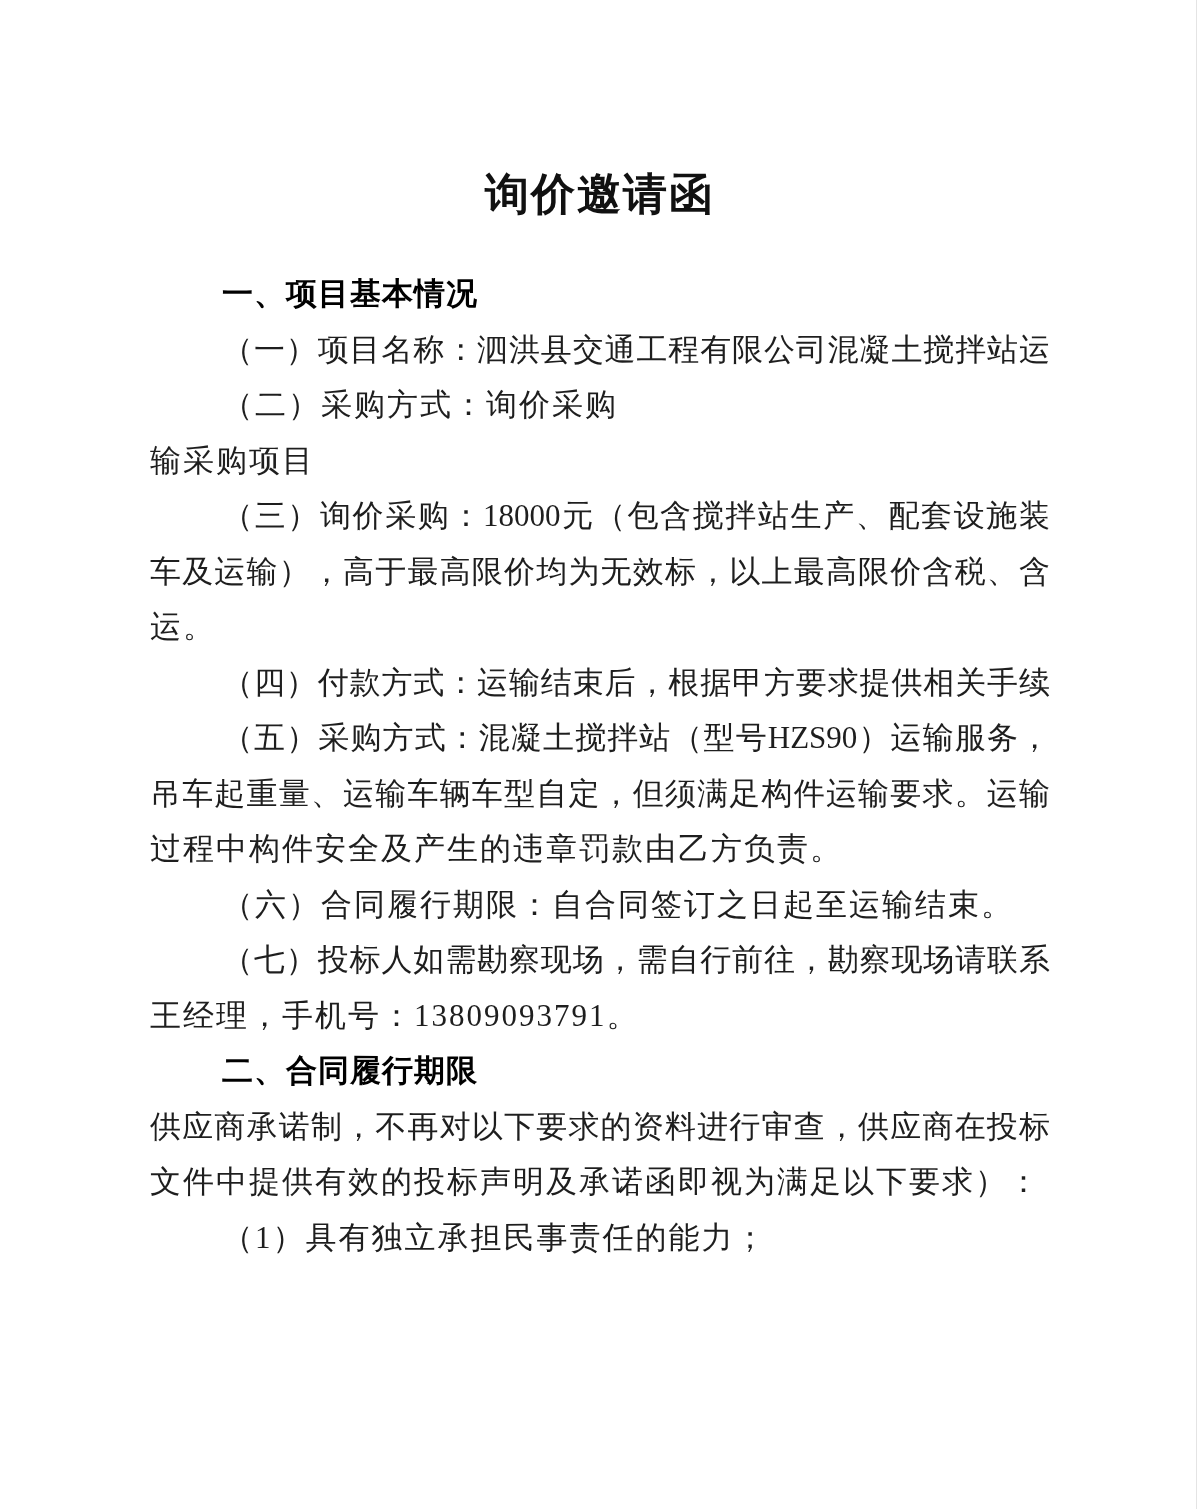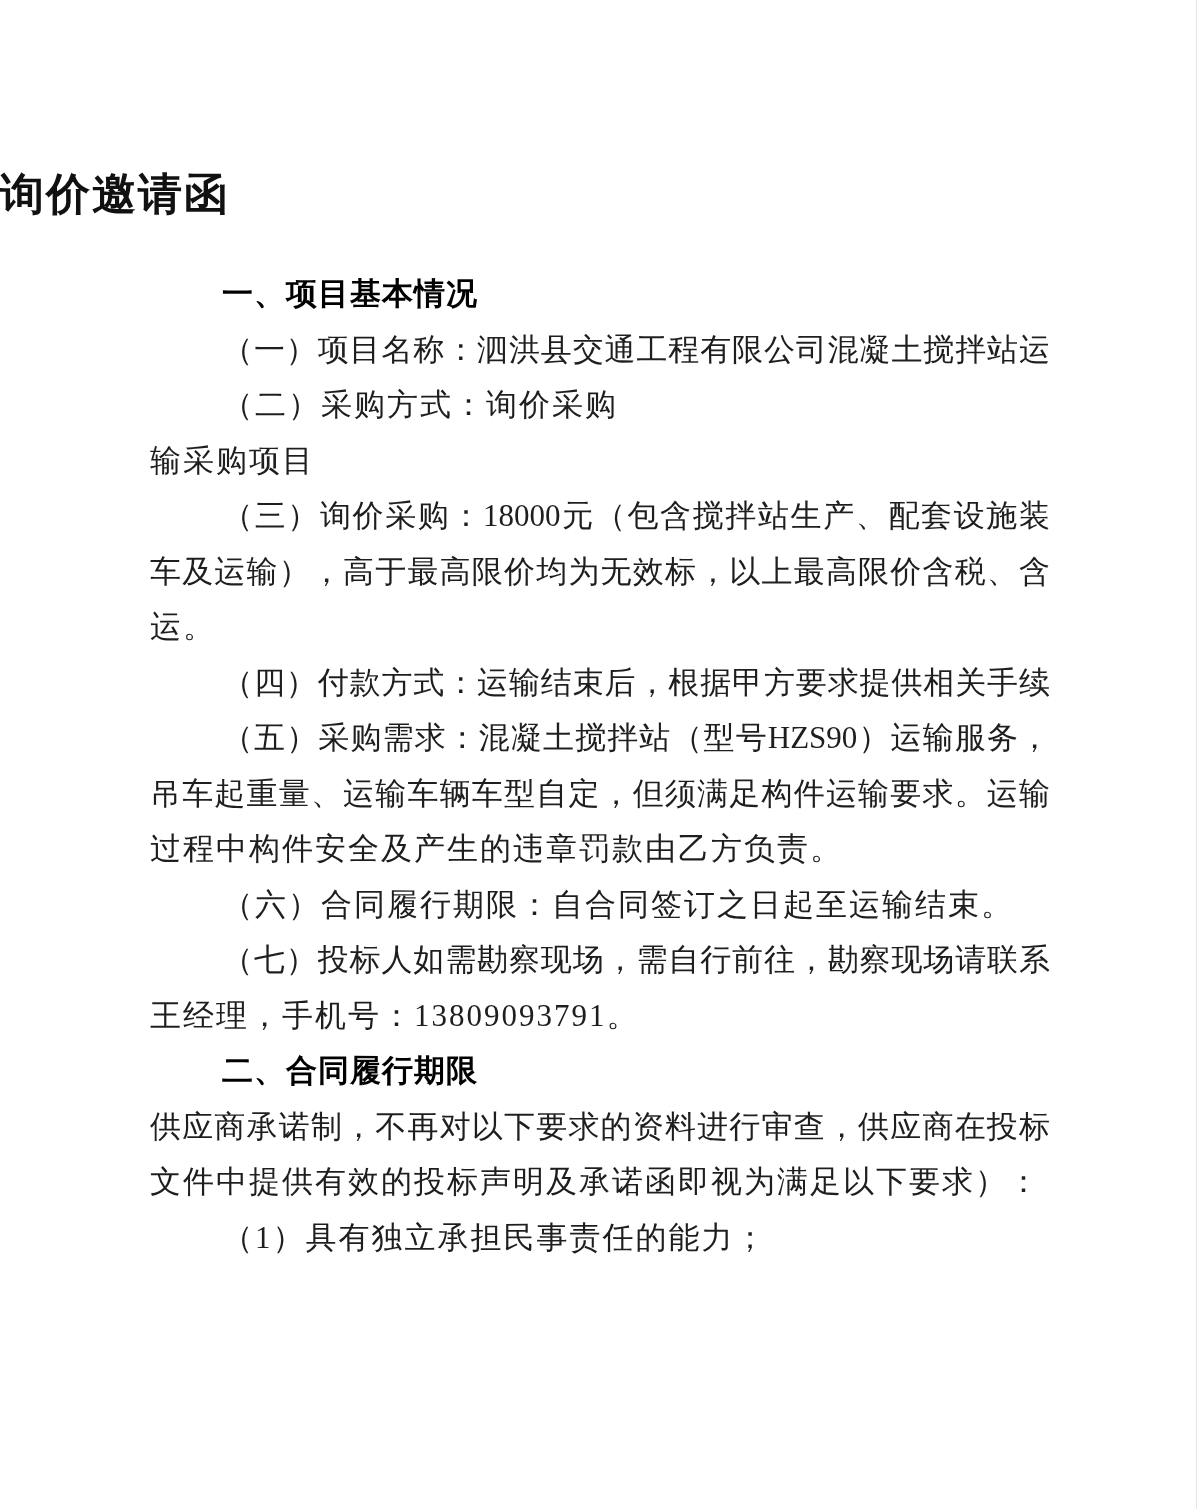--- a/index.html
+++ b/index.html
@@ -25,21 +25,21 @@
     height: 100%;
     background: #e4e4e4;
   }
   .doc-title {
     position: absolute;
     top: 121px;
     left: 0;
     width: 100%;
     height: 60px;
     line-height: 60px;
-    text-align: left;
+    text-align: center;
     font-size: 44px;
     font-weight: bold;
     letter-spacing: 2px;
     color: #111111;
     margin-top: 44px;
   }
   .doc-body {
     position: absolute;
     left: 150px;
     top: 266px;
@@ -80,21 +80,21 @@
   <h1 class="doc-title">询价邀请函</h1>
   <div class="doc-body" id="doc-body">
       <div class="line heading">一、项目基本情况</div>
       <div class="line first j">（一）项目名称：泗洪县交通工程有限公司混凝土搅拌站运</div>
       <div class="line first">（二）采购方式：询价采购</div>
       <div class="line">输采购项目</div>
       <div class="line first j">（三）询价采购：18000元（包含搅拌站生产、配套设施装</div>
       <div class="line j">车及运输），高于最高限价均为无效标，以上最高限价含税、含</div>
       <div class="line">运。</div>
       <div class="line first j">（四）付款方式：运输结束后，根据甲方要求提供相关手续</div>
-      <div class="line first j">（五）采购需求：混凝土搅拌站（型号HZS90）运输服务，</div>
+      <div class="line first j">（五）采购方式：混凝土搅拌站（型号HZS90）运输服务，</div>
       <div class="line j">吊车起重量、运输车辆车型自定，但须满足构件运输要求。运输</div>
       <div class="line">过程中构件安全及产生的违章罚款由乙方负责。</div>
       <div class="line first">（六）合同履行期限：自合同签订之日起至运输结束。</div>
       <div class="line first j">（七）投标人如需勘察现场，需自行前往，勘察现场请联系</div>
       <div class="line">王经理，手机号：13809093791。</div>
       <div class="line heading">二、合同履行期限</div>
       <div class="line j">供应商承诺制，不再对以下要求的资料进行审查，供应商在投标</div>
       <div class="line">文件中提供有效的投标声明及承诺函即视为满足以下要求）：</div>
       <div class="line first">（1）具有独立承担民事责任的能力；</div>
     </div>

